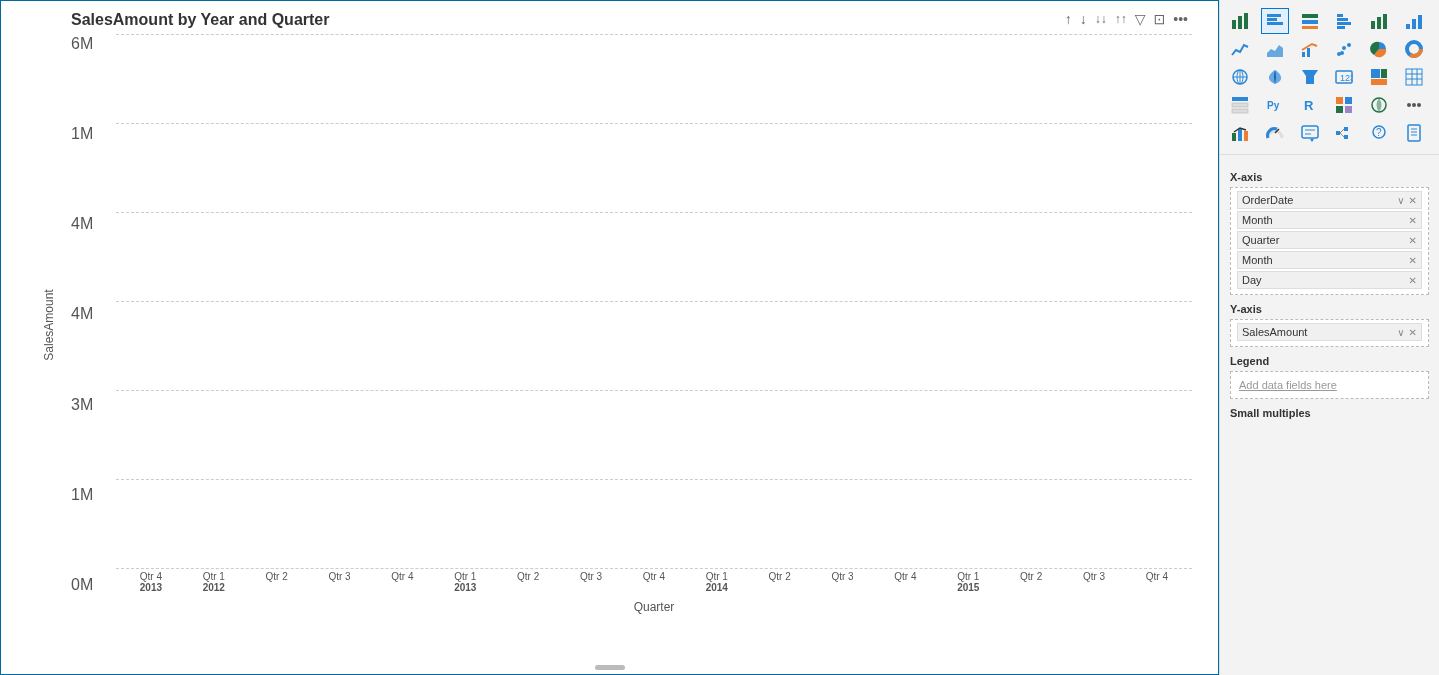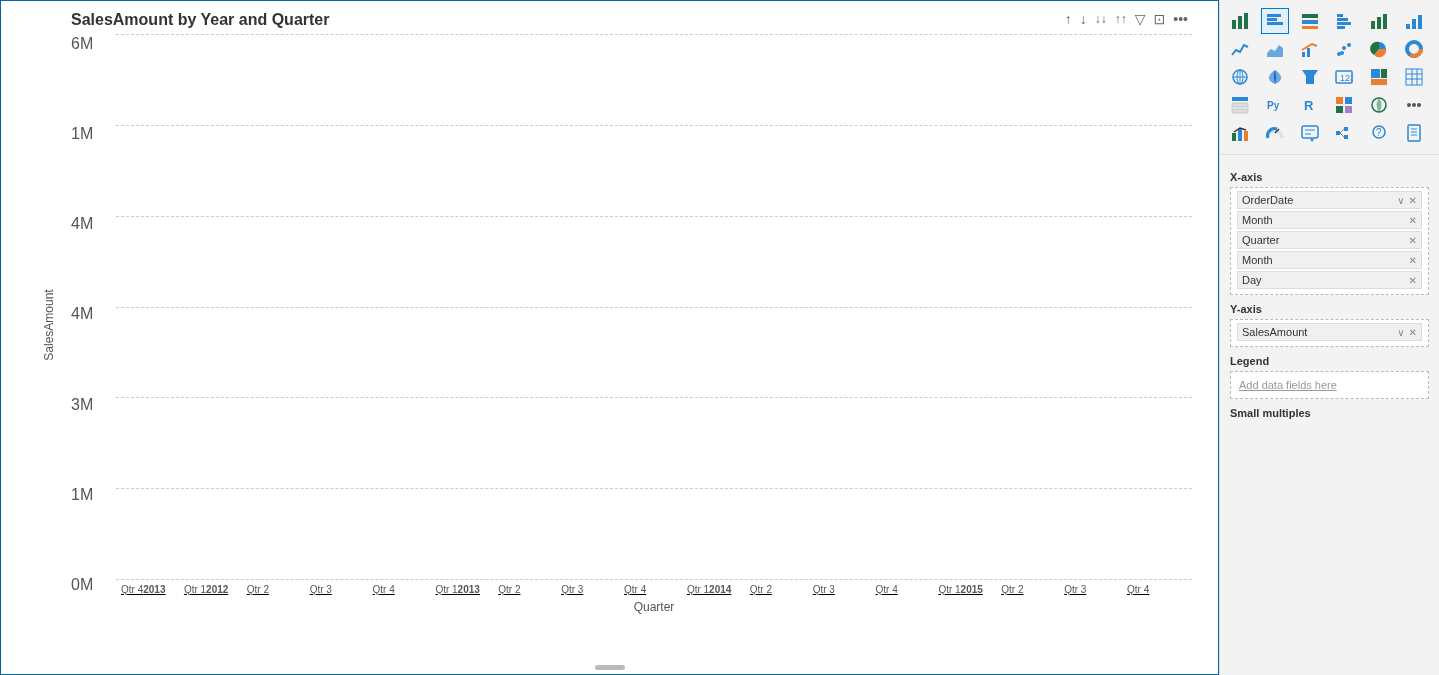--- a/index.html
+++ b/index.html
@@ -105,22 +105,22 @@
 
     .x-axis {
       display: flex;
       gap: 3px;
       padding: 2px 5px 0;
     }
 
     .x-label-group {
       flex: 1;
       display: flex;
+      flex-direction: column;
       align-items: center;
-      text-decoration: underline;
     }
 
     .x-label-qtr {
       font-size: 10px;
       color: #555;
       text-align: center;
     }
 
     .x-label-year {
       font-size: 10px;

